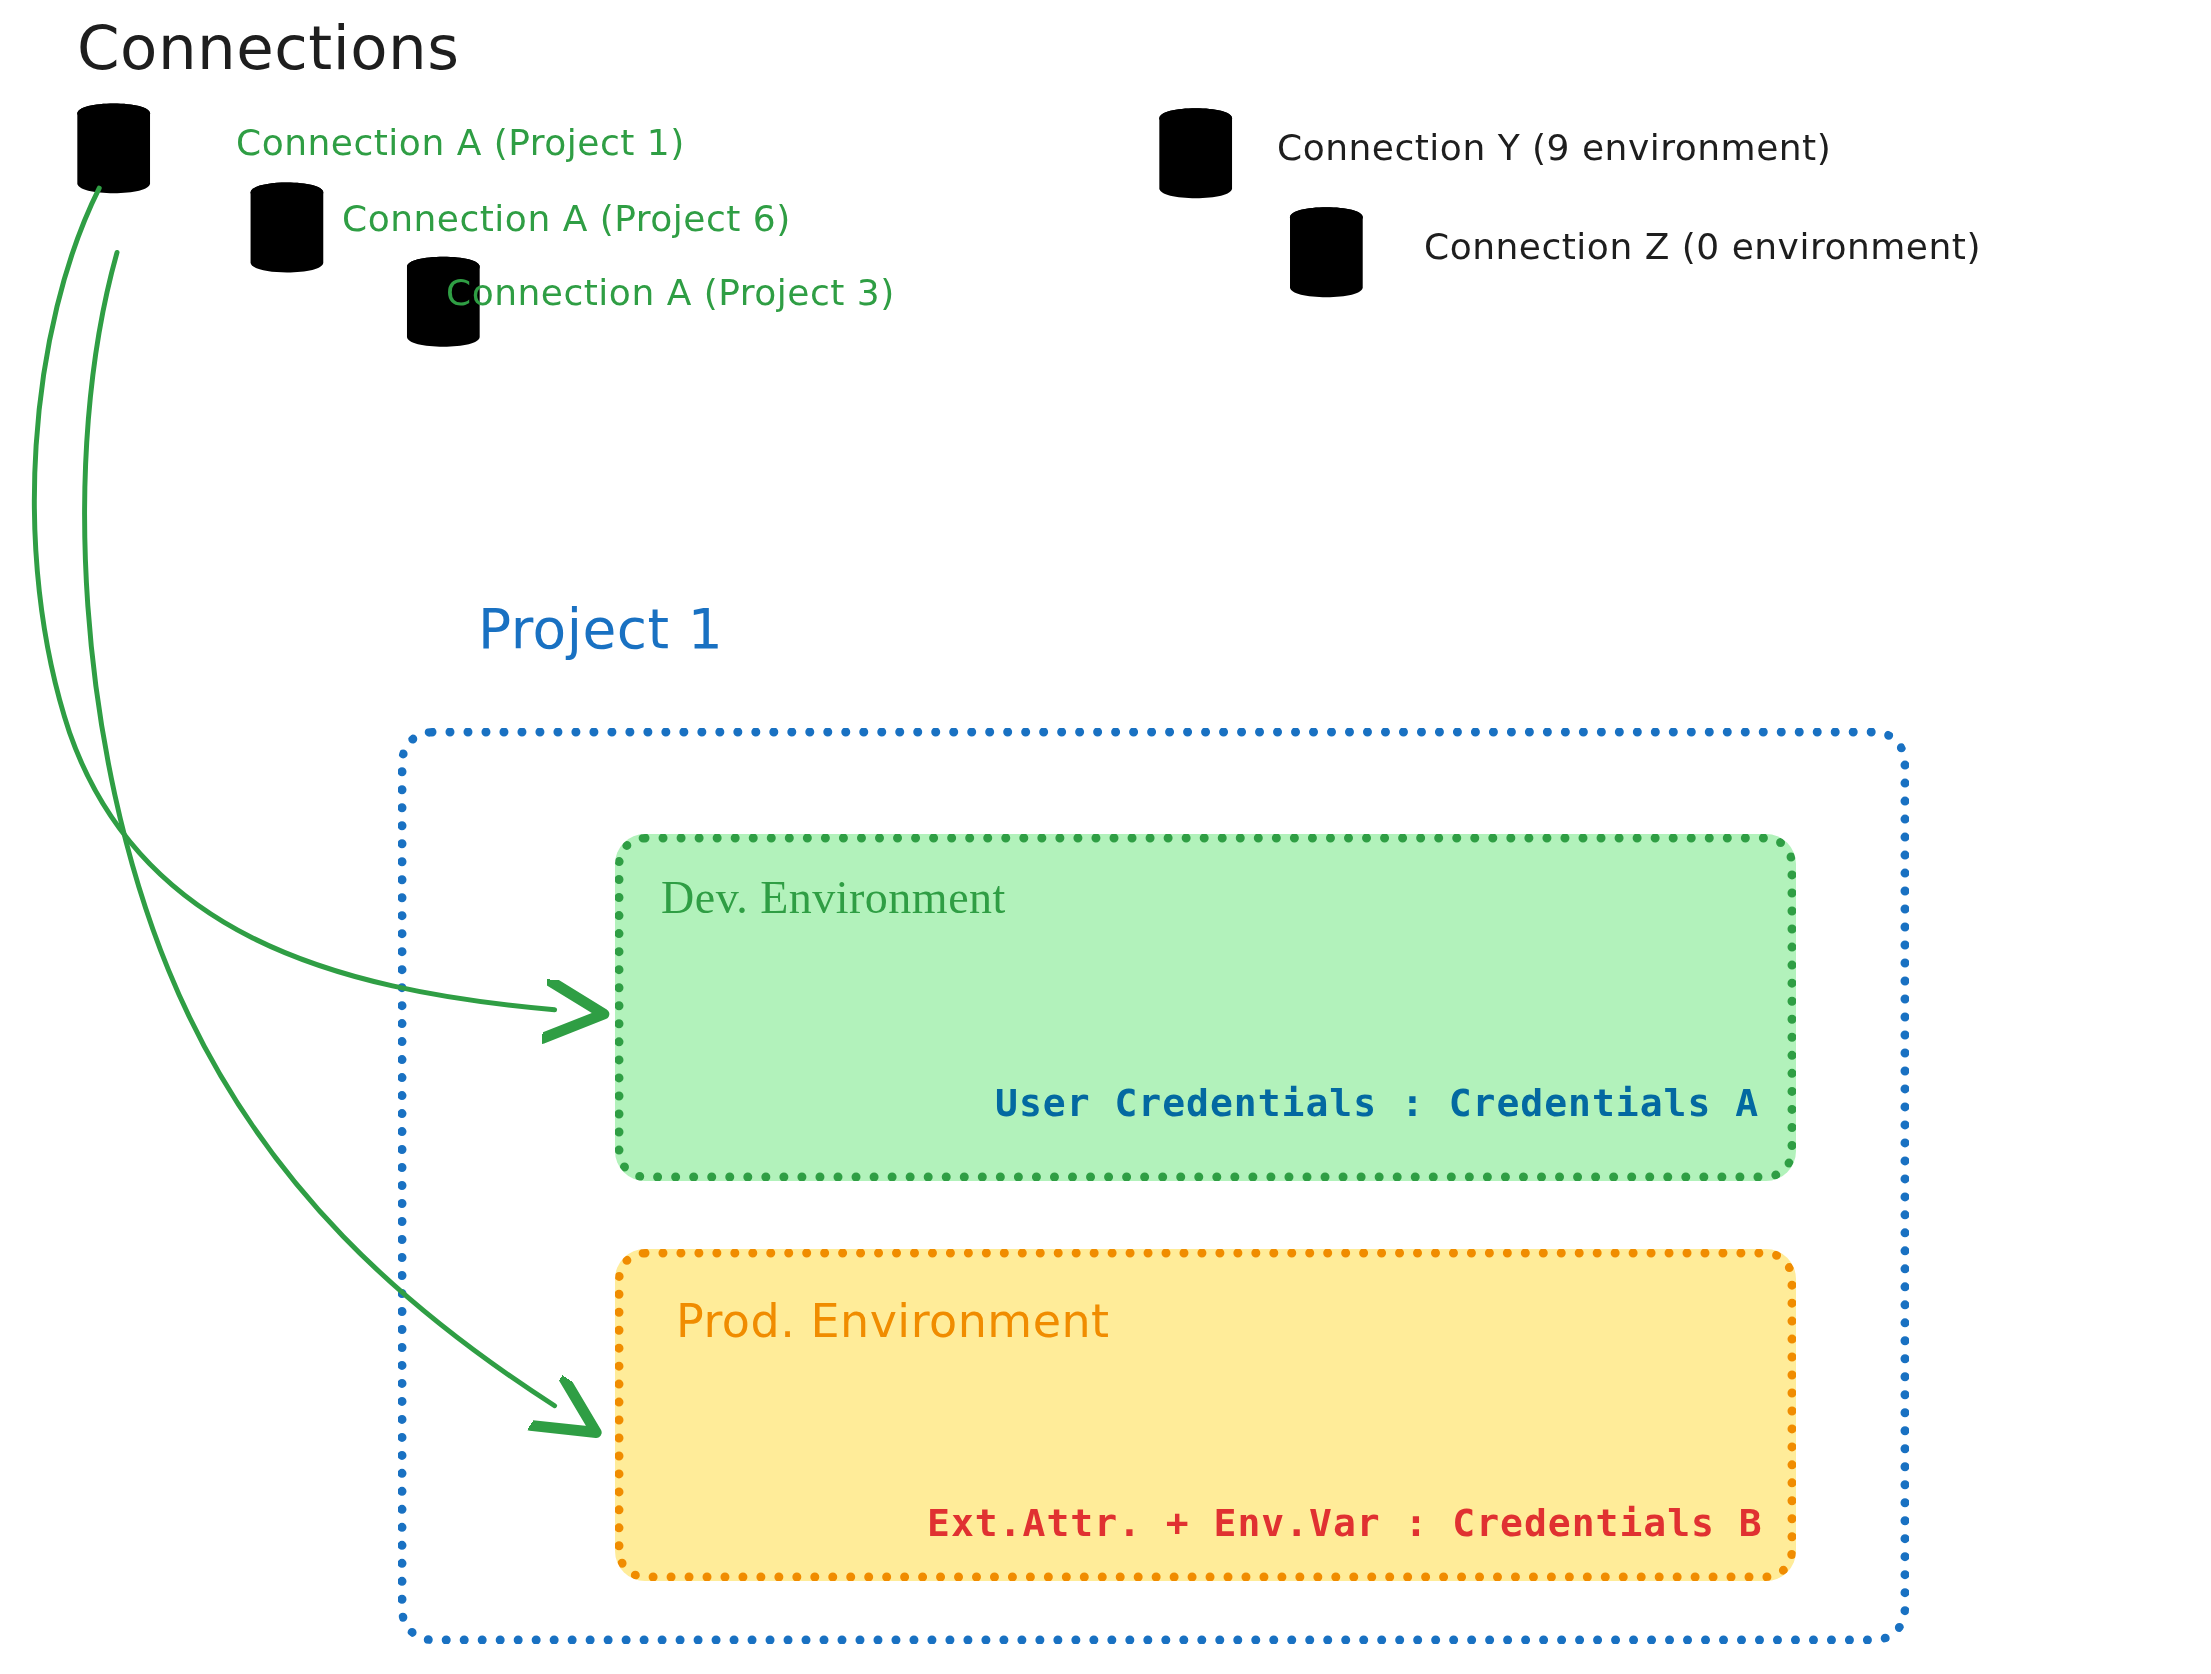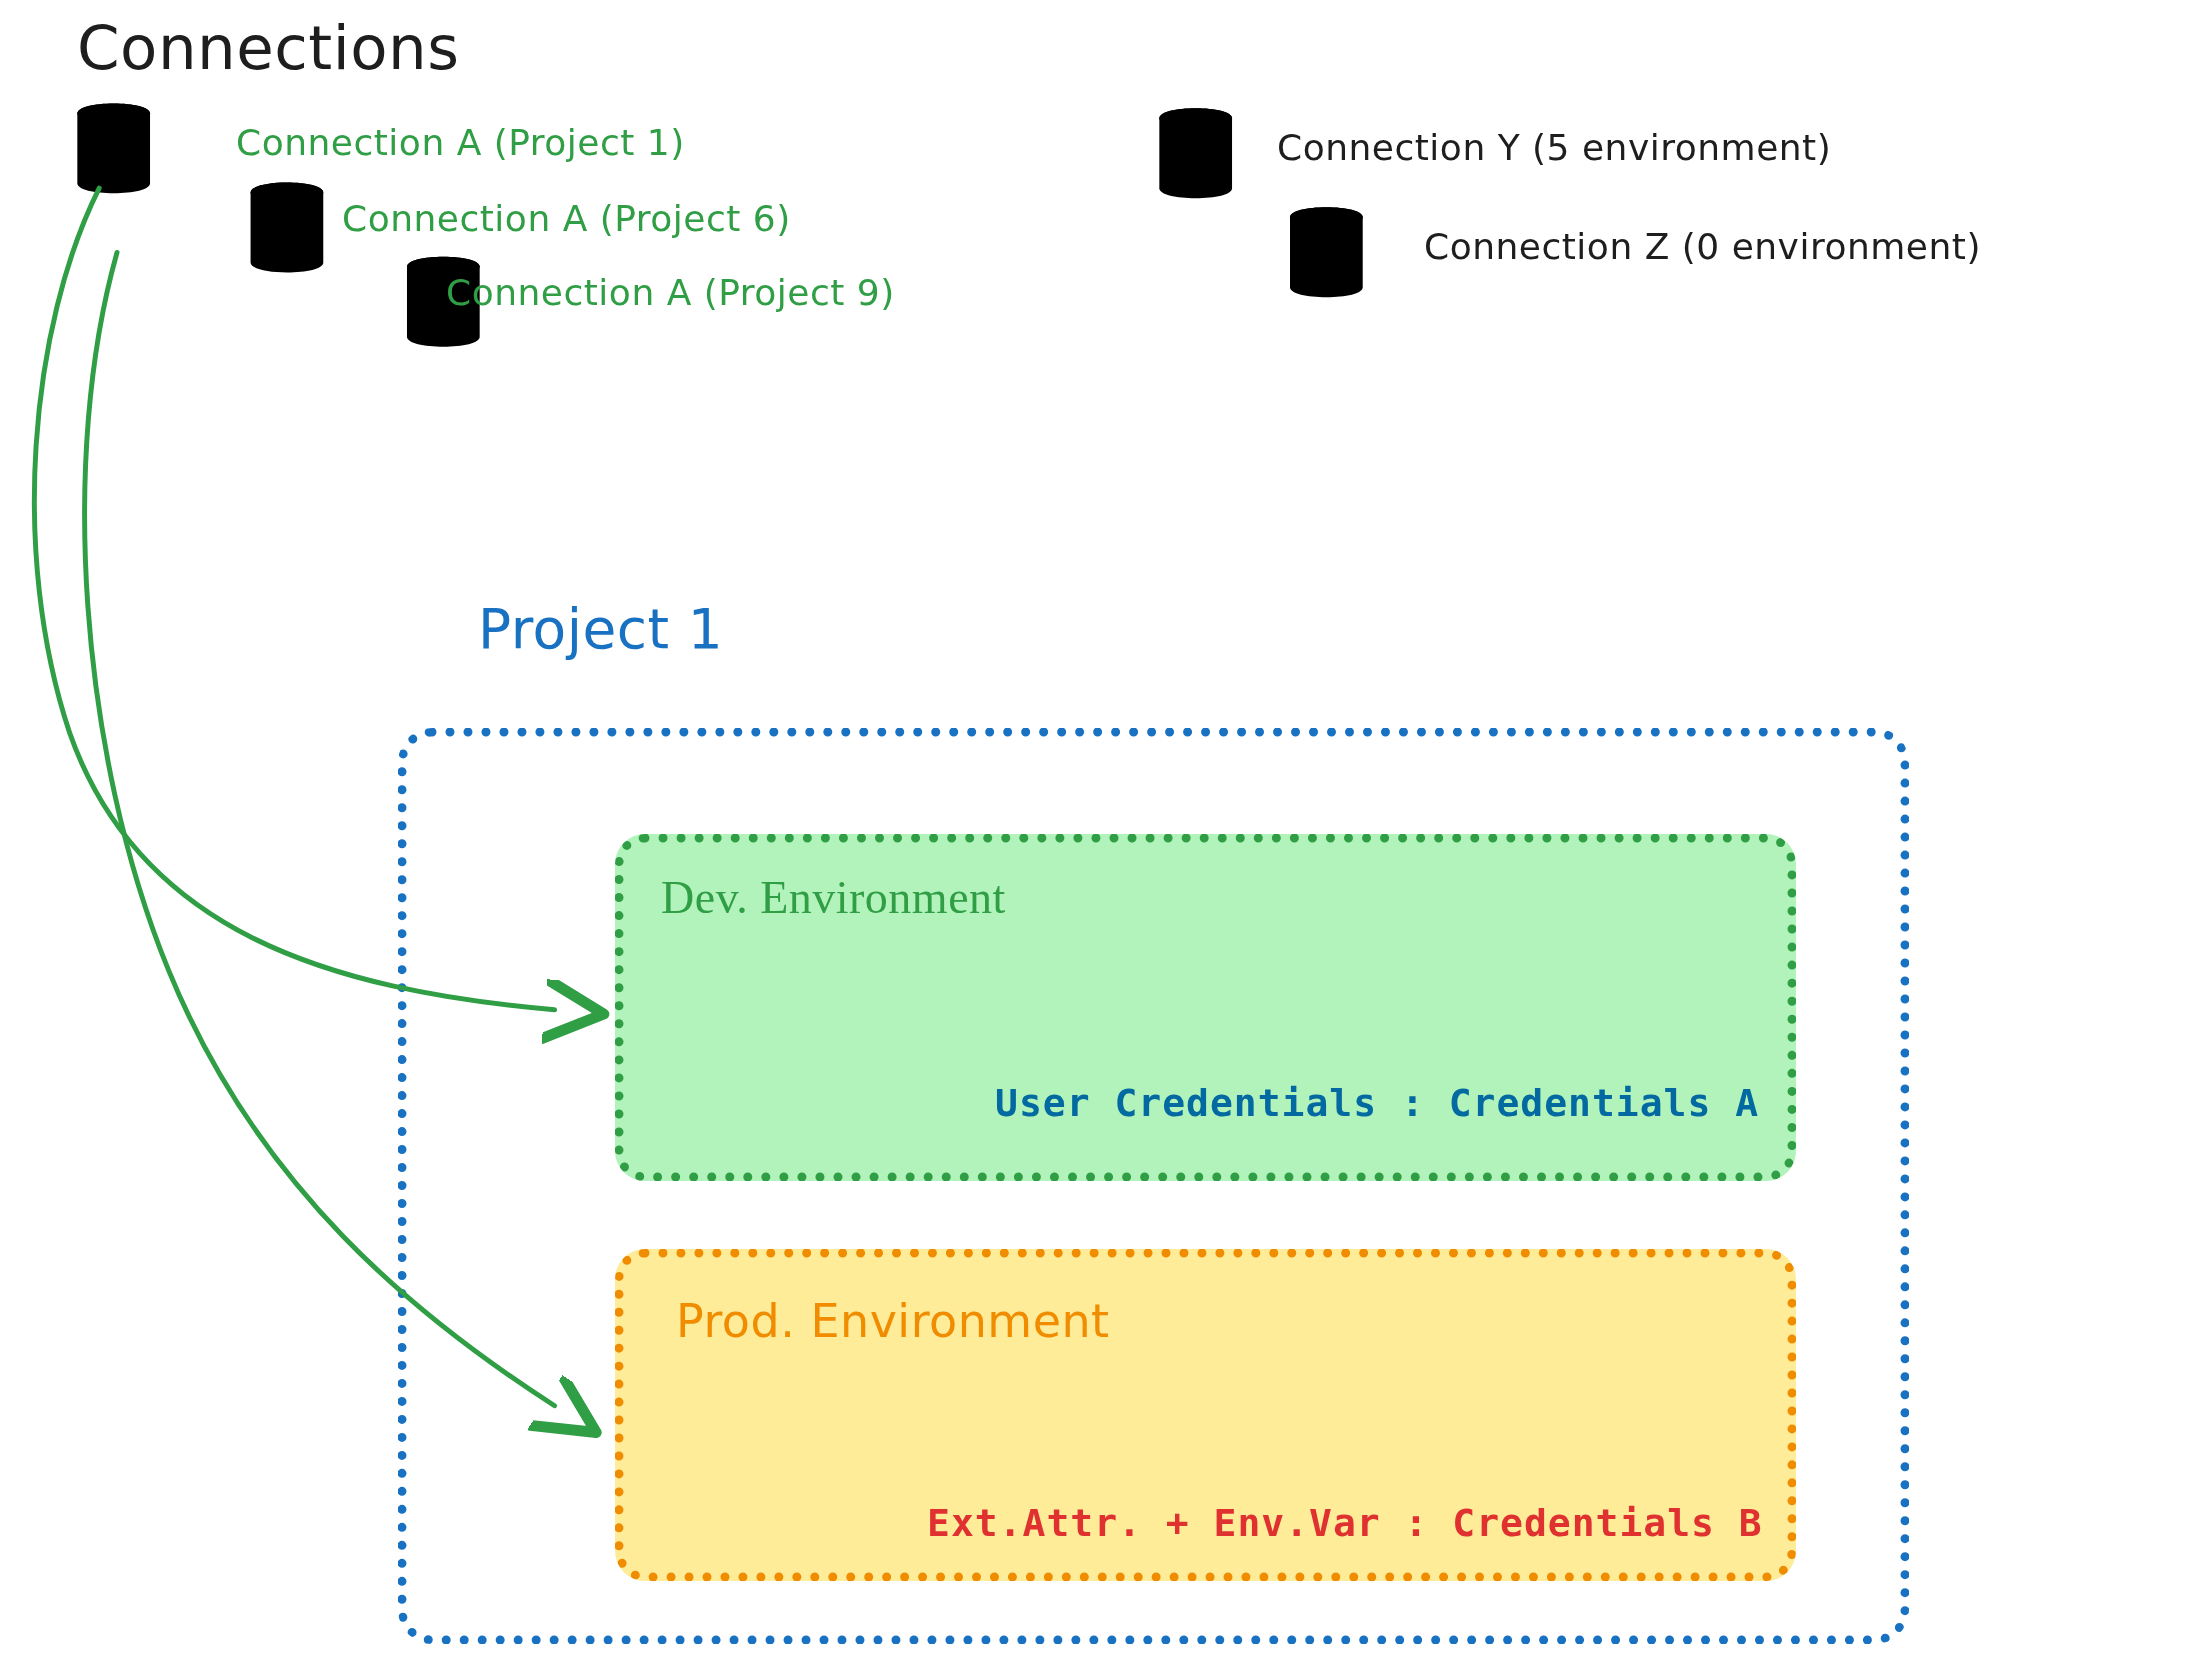--- a/index.html
+++ b/index.html
@@ -129,23 +129,23 @@
 
     <path class="curve" d="M118 255
              C 60 460, 80 760, 170 980
              C 260 1200, 420 1330, 560 1420" marker-end="url(#arrowhead-green)"></path>
   </svg>
 
   <div class="hand conn-label conn-green" id="lbl-a1">Connection A (Project 1)</div>
 
   <div class="hand conn-label conn-green" id="lbl-a2">Connection A (Project 6)</div>
 
-  <div class="hand conn-label conn-green" id="lbl-a3">Connection A (Project 9)</div>
+  <div class="hand conn-label conn-green" id="lbl-a3">Connection A (Project 3)</div>
 
-  <div class="hand conn-label conn-dark" id="lbl-y">Connection Y (5 environment)</div>
+  <div class="hand conn-label conn-dark" id="lbl-y">Connection Y (9 environment)</div>
 
   <div class="hand conn-label conn-dark" id="lbl-z">Connection Z (0 environment)</div>
 
   <div class="hand" id="project-title">Project 1</div>
 
   <div class="hand" id="dev-title">Dev. Environment</div>
 
   <div class="hand" id="prod-title">Prod. Environment</div>
 
   <div class="mono" id="dev-cred">User Credentials : Credentials A</div>

